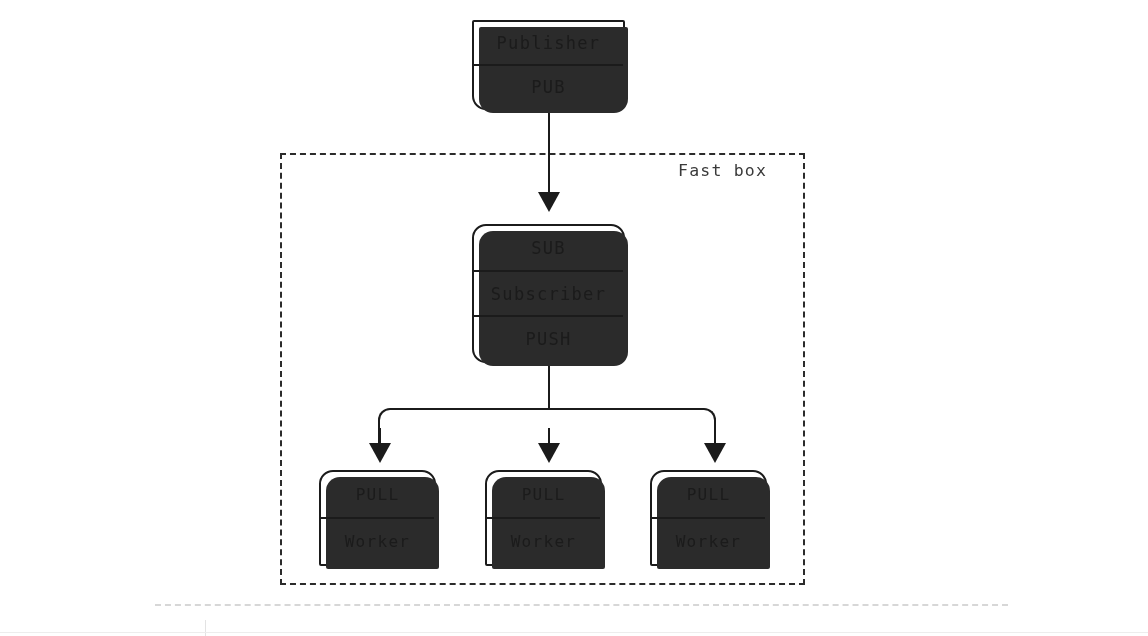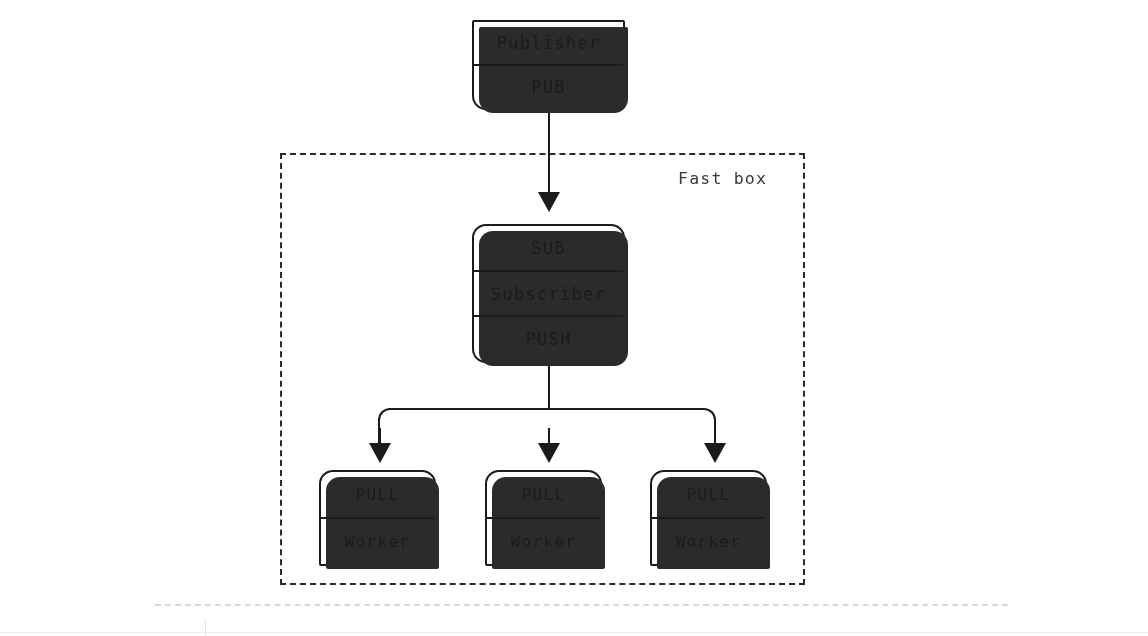--- a/index.html
+++ b/index.html
@@ -23,21 +23,21 @@
     top: 153px;
     width: 525px;
     height: 432px;
     border: 2.5px dashed #2b2b2b;
     box-sizing: border-box;
     background: transparent;
   }
   .fastbox-label {
     position: absolute;
     left: 678px;
-    top: 169px;
+    top: 161px;
     font-size: 16.5px;
     letter-spacing: 1.2px;
     color: #3a3a3a;
     white-space: nowrap;
   }
 
   
   .node {
     position: absolute;
     box-sizing: border-box;

